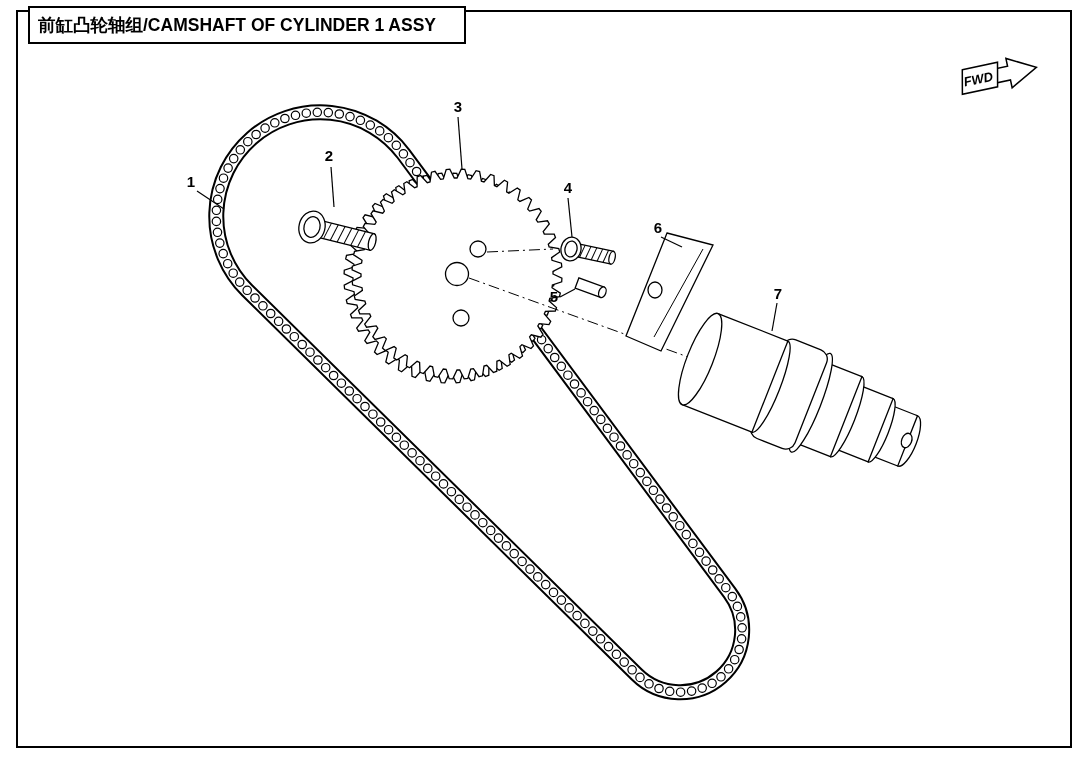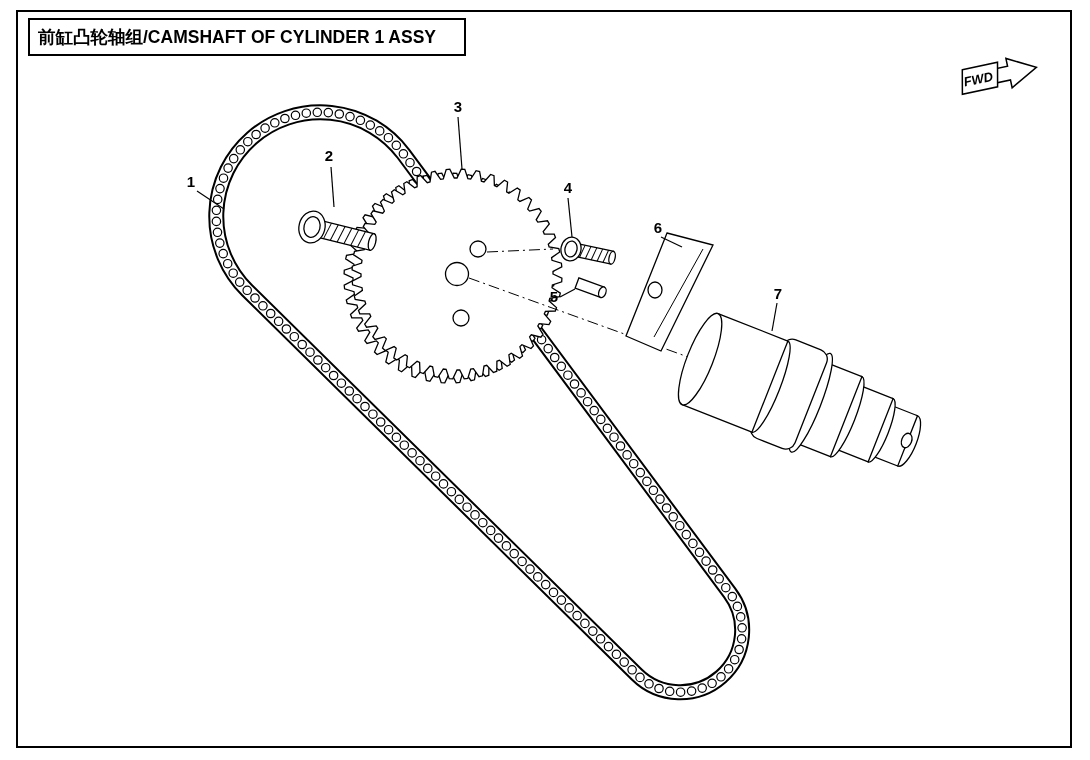--- a/index.html
+++ b/index.html
@@ -2,21 +2,21 @@
 <html><head>
 <meta charset="utf-8">
 <style>
   html,body{margin:0;padding:0;background:#fff;}
   .page{position:relative;width:1090px;height:760px;background:#fff;
         font-family:"Liberation Sans",sans-serif;overflow:hidden;color:#000;}
   .border-frame{position:absolute;left:16px;top:10px;width:1056px;height:738px;
         border:2px solid #000;box-sizing:border-box;z-index:1;}
   .title-box{position:absolute;left:28px;top:6px;width:438px;height:35px;background:#fff;
         border:2px solid #000;box-sizing:border-box;display:flex;align-items:center;
-        padding:17px 8px;font-weight:bold;font-size:17.5px;z-index:3;white-space:nowrap;margin-top:12px;}
+        padding:17px 8px;font-weight:bold;font-size:17.5px;z-index:3;white-space:nowrap;}
   .diagram{position:absolute;left:0;top:0;z-index:2;}
   .part-label{position:absolute;z-index:4;font-weight:bold;font-size:15px;width:16px;
         text-align:center;}
   
   .chain-outer{fill:none;stroke:#000;stroke-width:16;}
   .chain-inner{fill:none;stroke:#fff;stroke-width:12;}
   .chain-rollers circle{fill:#fff;stroke:#000;stroke-width:1.2;}
   .gear{fill:#fff;stroke:#000;stroke-width:1.3;}
   .hole{fill:#fff;stroke:#000;stroke-width:1.3;}
   .mech{fill:#fff;stroke:#000;stroke-width:1.3;}

